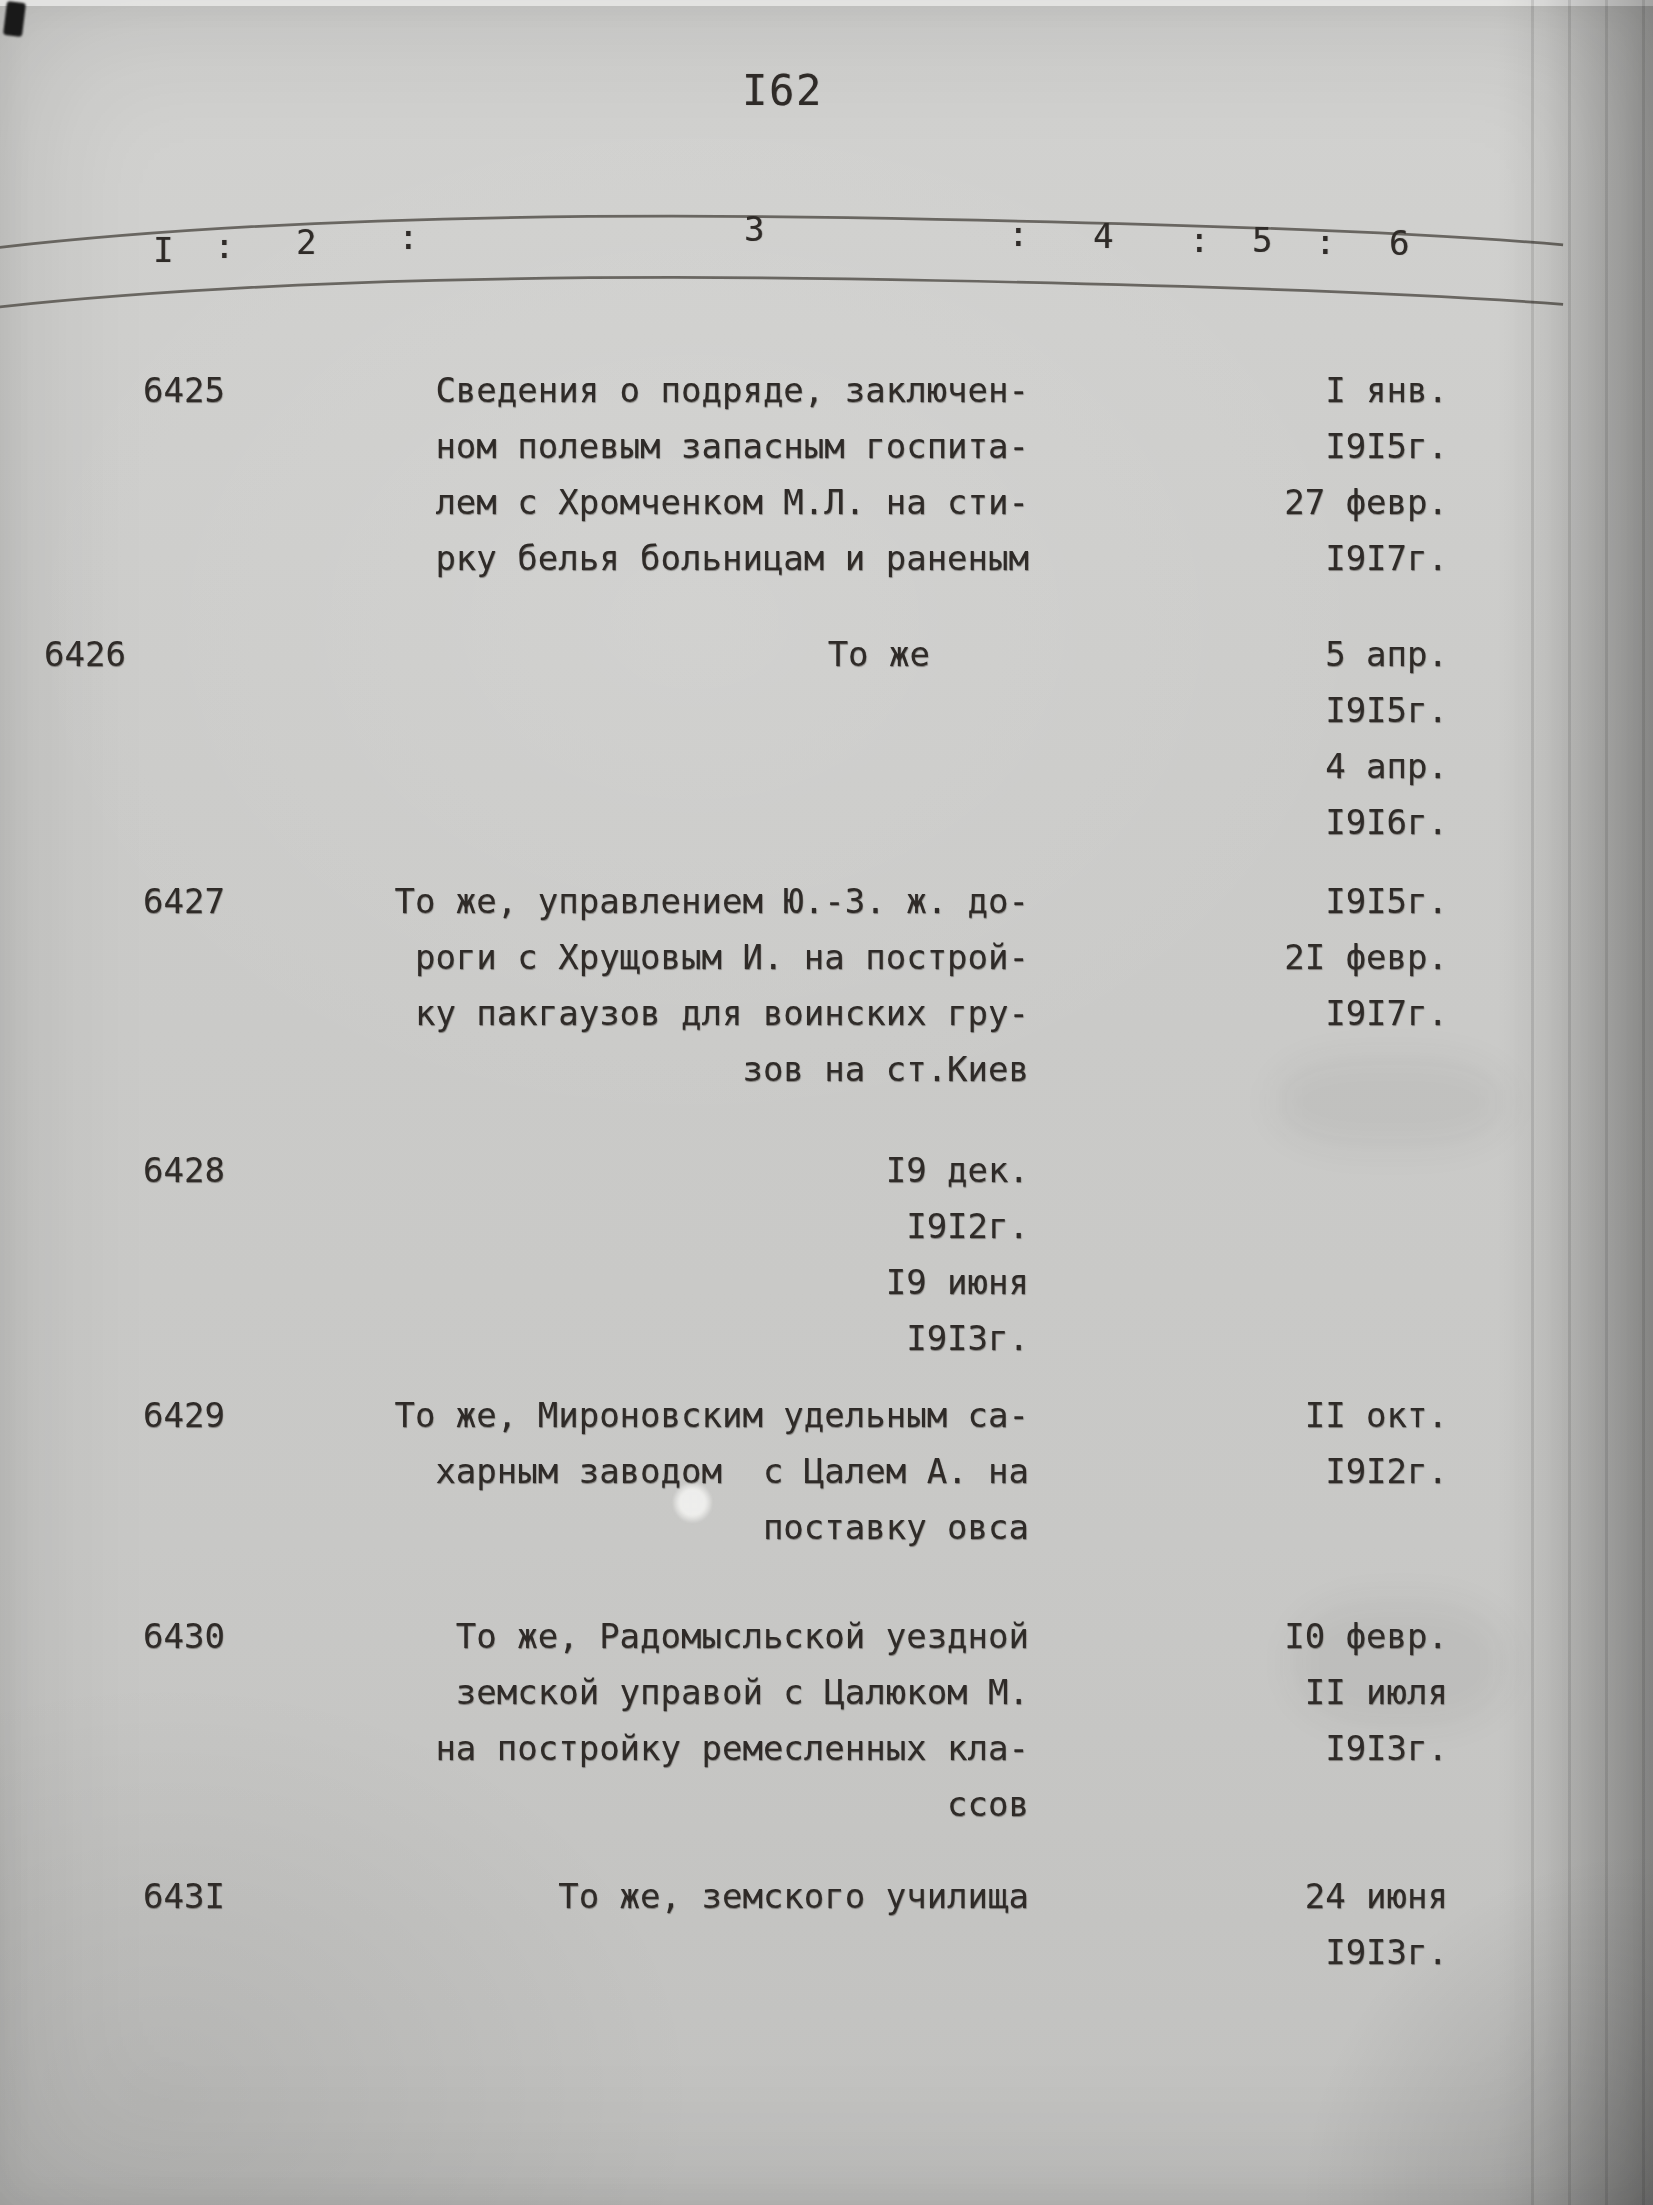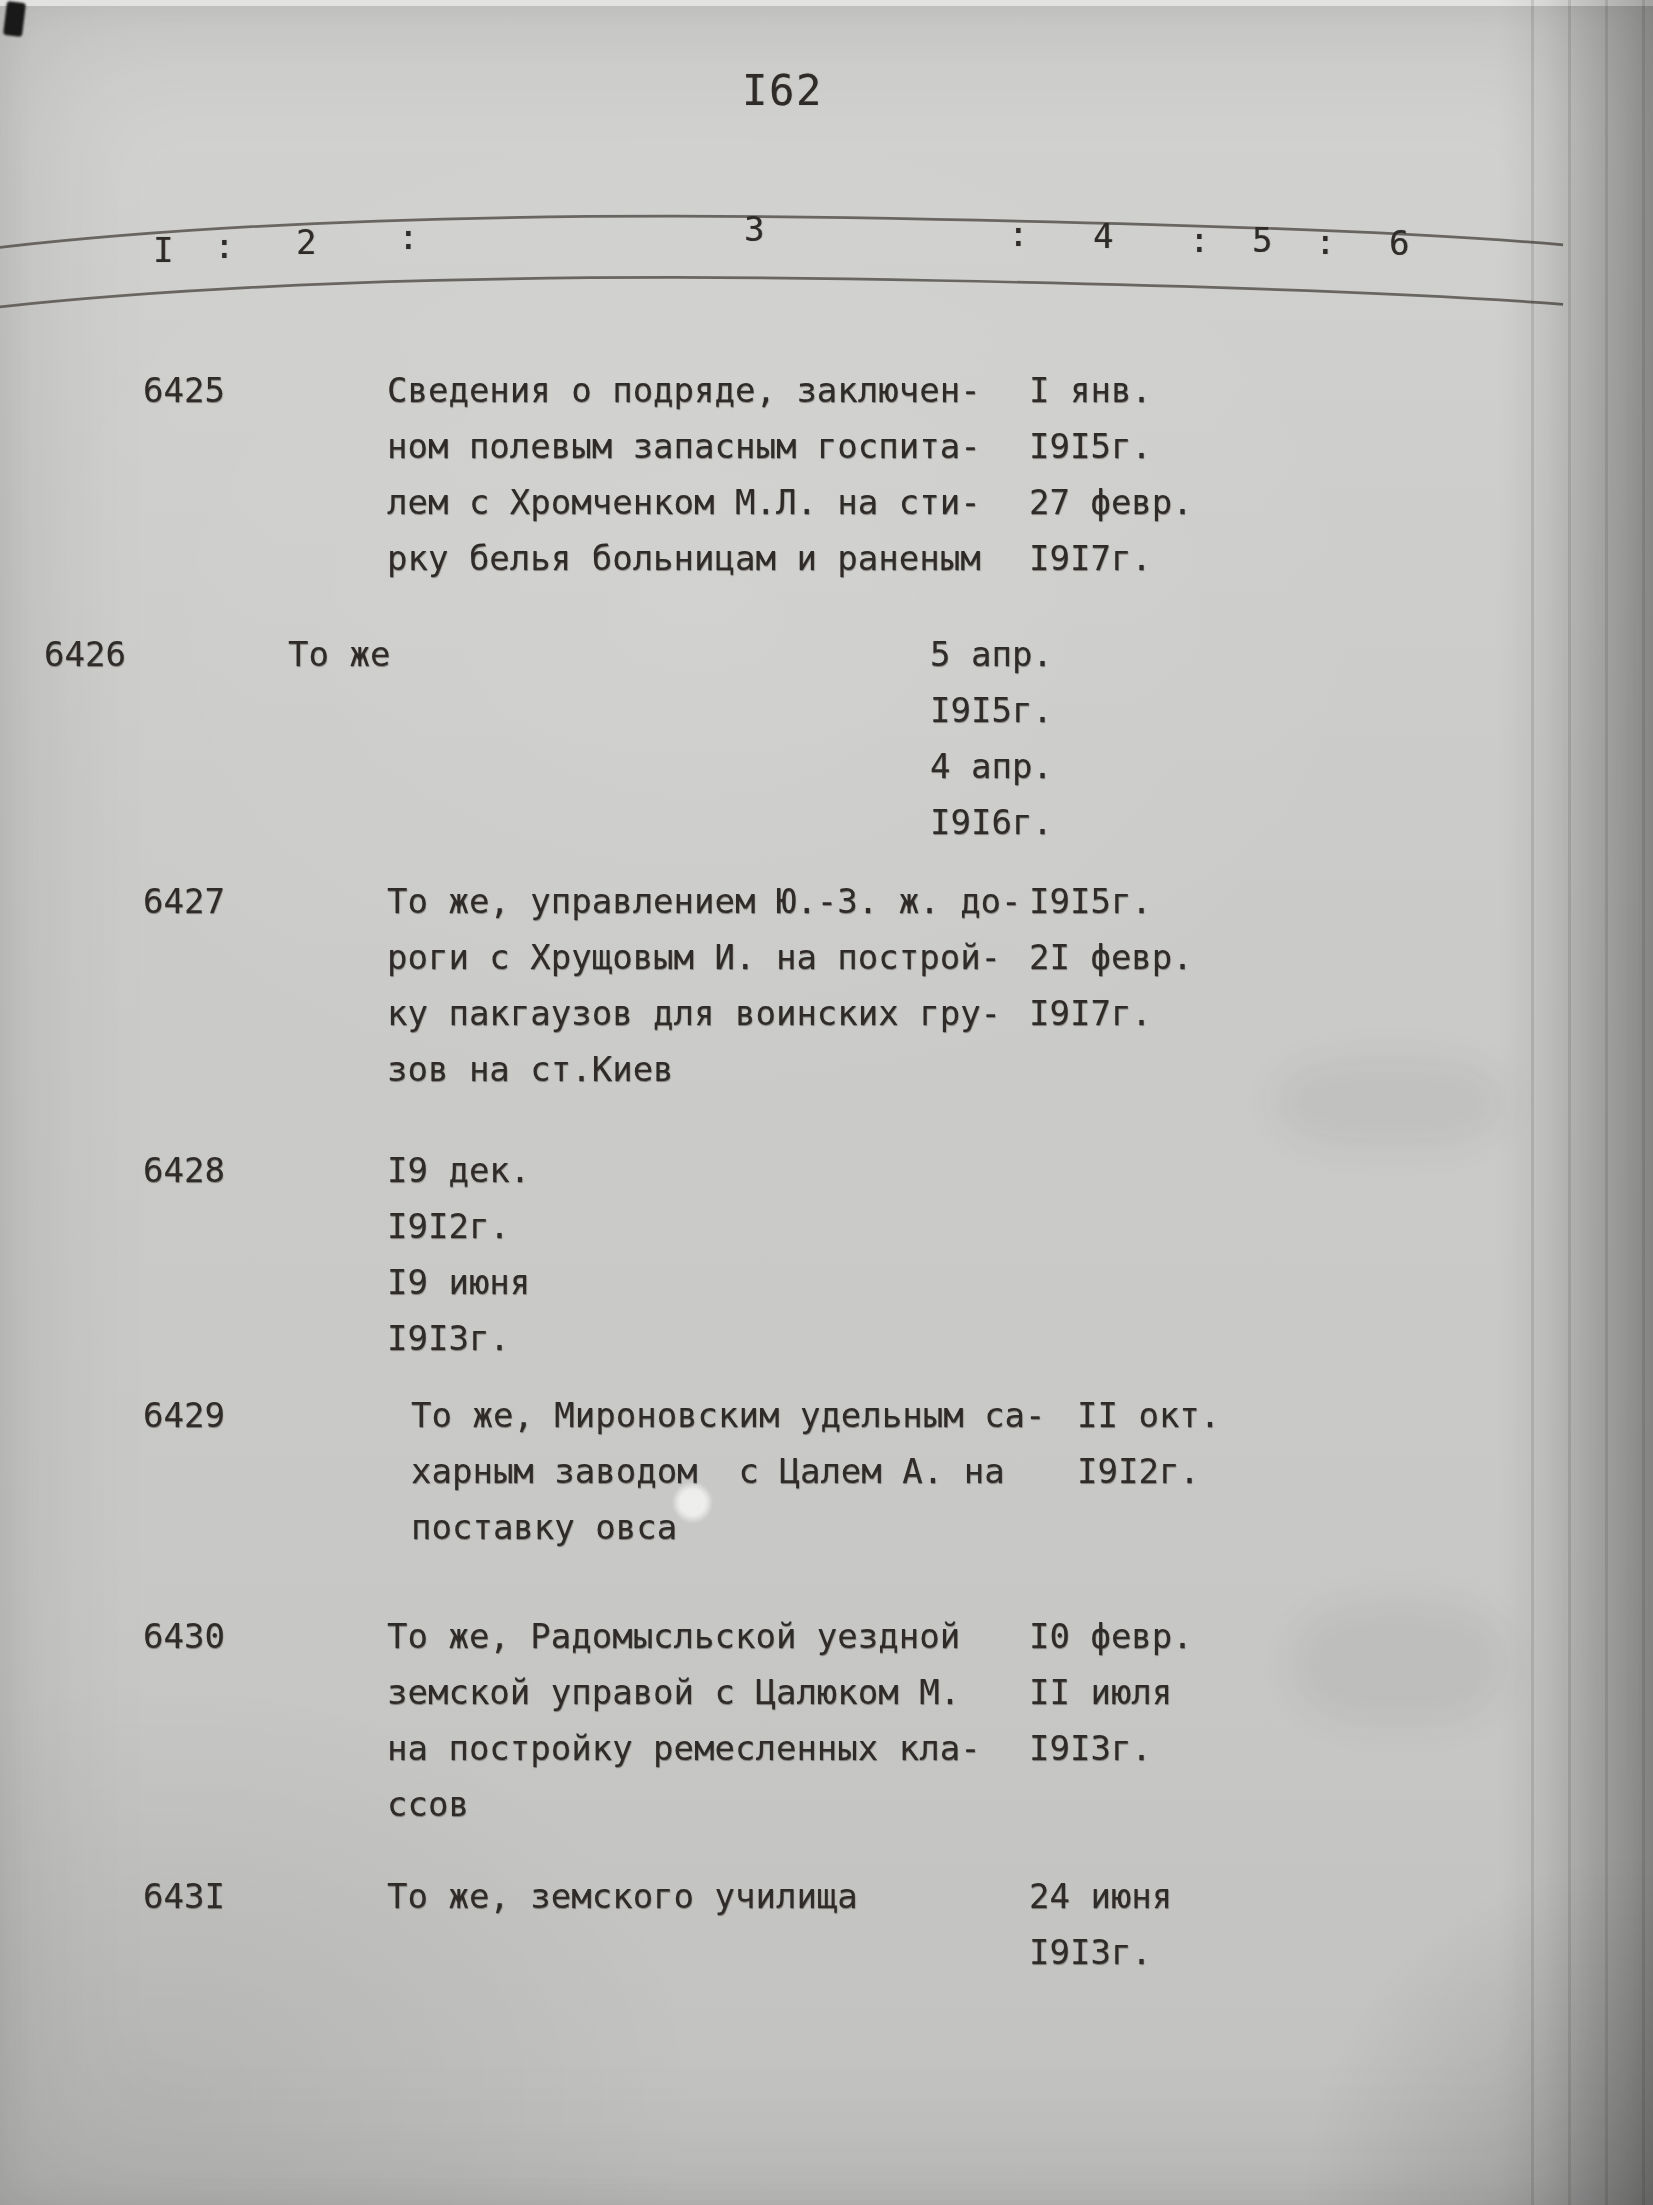--- a/index.html
+++ b/index.html
@@ -42,21 +42,21 @@
     text-shadow:0.4px 0.4px 0.9px rgba(47,43,40,0.55);
   }
 
   .entries{position:absolute;left:0;top:362px;width:1448px;}
   .entry{
     display:grid;grid-template-columns:244px 642px 1fr;
     padding-left:143px;box-sizing:border-box;
     font-size:34px;line-height:56px;
     text-shadow:0.5px 0.5px 0.9px rgba(47,43,40,0.5);
   }
-  .entry .line{white-space:pre;}
+  .entry .line{white-space:pre;text-align:right;}
   .correction{
     position:absolute;left:673px;top:1482px;width:39px;height:41px;border-radius:50%;
     background:radial-gradient(circle, rgba(240,240,238,0.95) 0 45%, rgba(240,240,238,0) 75%);
     filter:blur(0.9px);
   }
 </style>
 </head>
 <body>
 
 <div class="page">
@@ -130,21 +130,21 @@
       </div>
       <div class="entry" style="margin-bottom: 21px;">
         <div>6428</div>
         <div>
           <div class="line">I9 дек.</div>
           <div class="line">I9I2г.</div>
           <div class="line">I9 июня</div>
           <div class="line">I9I3г.</div>
         </div>
       </div>
-      <div class="entry" style="margin-bottom: 53px; gap: 24px;">
+      <div class="entry" style="margin-bottom: 53px;">
         <div>6429</div>
         <div>
           <div class="line">То же, Мироновским удельным са-</div>
           <div class="line">харным заводом  с Цалем А. на</div>
           <div class="line">поставку овса</div>
         </div>
         <div>
           <div class="line">II окт.</div>
           <div class="line">I9I2г.</div>
         </div>

